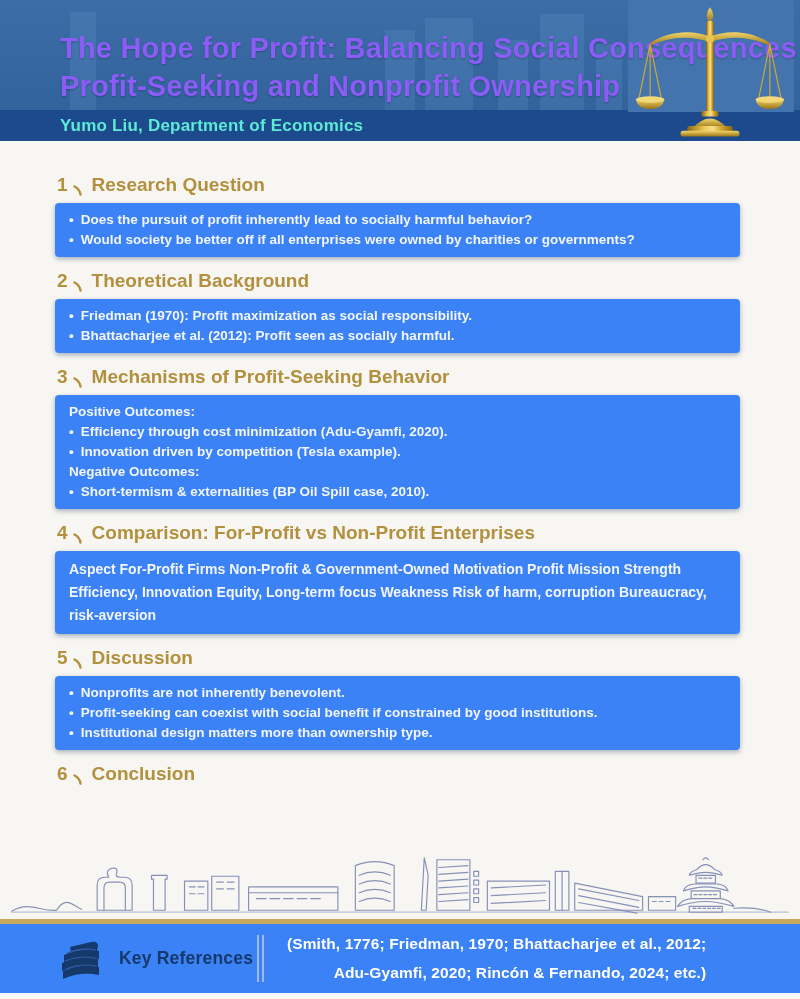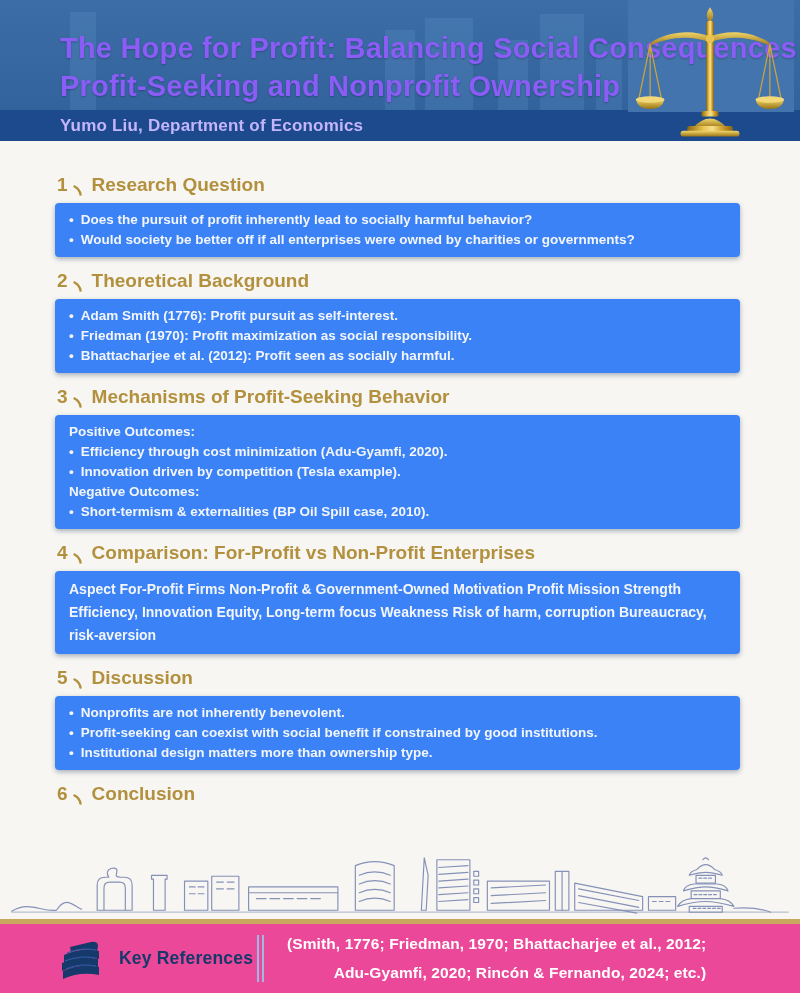--- a/index.html
+++ b/index.html
@@ -13,21 +13,21 @@
     position:absolute; top:0; left:0; width:800px; height:110px;
     background:linear-gradient(180deg,#3d6da6 0%, #33639d 100%);
   }
   .header .sil { position:absolute; background:rgba(130,185,235,0.14); }
   .subtitle-bar {
     position:absolute; top:110px; left:0; width:800px; height:31px;
     background:#1c4a8c; display:flex; align-items:center;
     box-sizing:border-box; padding-left:60px;
   }
   .subtitle-bar .subtitle {
-    color:#c4b5fd; font-weight:bold; font-size:17px; letter-spacing:0.2px;
+    color:#5eead4; font-weight:bold; font-size:17px; letter-spacing:0.2px;
   }
   .title-block { position:absolute; left:60px; top:29px; z-index:3; }
   .title-line {
     color:#8b5cf6; font-weight:bold; font-size:29px; line-height:38px;
     letter-spacing:0.2px; text-shadow:0 1px 2px rgba(0,0,0,0.25);
     white-space:nowrap;
   }
   .scales-panel {
     position:absolute; top:0; right:6px; width:166px; height:112px;
     background:#4474ad; z-index:1;
@@ -56,21 +56,21 @@
   .bullet { margin-right:7px; }
   
   .skyline { position:absolute; top:852px; left:0; width:800px; height:66px; }
   
   .gold-line {
     position:absolute; top:919px; left:0; width:800px; height:5px;
     background:#c9a75c;
   }
   .footer {
     position:absolute; top:924px; left:0; width:800px; height:69px;
-    background:#ec4899;
+    background:#3b82f6;
   }
   .footer-left {
     position:absolute; left:58px; top:0; height:69px;
     display:flex; align-items:center; gap:15px;
   }
   .footer-label { color:#16396b; font-weight:bold; font-size:17.5px; letter-spacing:0.2px; }
   .footer-divider {
     position:absolute; left:257px; top:11px; height:47px; width:3px;
     border-left:2px solid #9db9e4; border-right:2px solid #9db9e4;
   }
@@ -156,21 +156,20 @@
 
   <section class="section">
     <h2 class="section-heading">
       <span class="sec-num">2</span>
       <svg class="cjk-comma" width="9" height="11" viewBox="0 0 9 11">
         <path d="M1.5,1.5 Q6.5,4 7.5,9.5" stroke="#b2903d" stroke-width="2.4" fill="none" stroke-linecap="round"></path>
       </svg>
       <span class="sec-title">Theoretical Background</span>
     </h2>
     <div class="section-box">
-          <div class="box-line"><span class="bullet">•</span><span>Adam Smith (1776): Profit pursuit as self-interest.</span></div>
           <div class="box-line"><span class="bullet">•</span><span>Friedman (1970): Profit maximization as social responsibility.</span></div>
           <div class="box-line"><span class="bullet">•</span><span>Bhattacharjee et al. (2012): Profit seen as socially harmful.</span></div>
         </div>
   </section>
 
   <section class="section">
     <h2 class="section-heading">
       <span class="sec-num">3</span>
       <svg class="cjk-comma" width="9" height="11" viewBox="0 0 9 11">
         <path d="M1.5,1.5 Q6.5,4 7.5,9.5" stroke="#b2903d" stroke-width="2.4" fill="none" stroke-linecap="round"></path>

